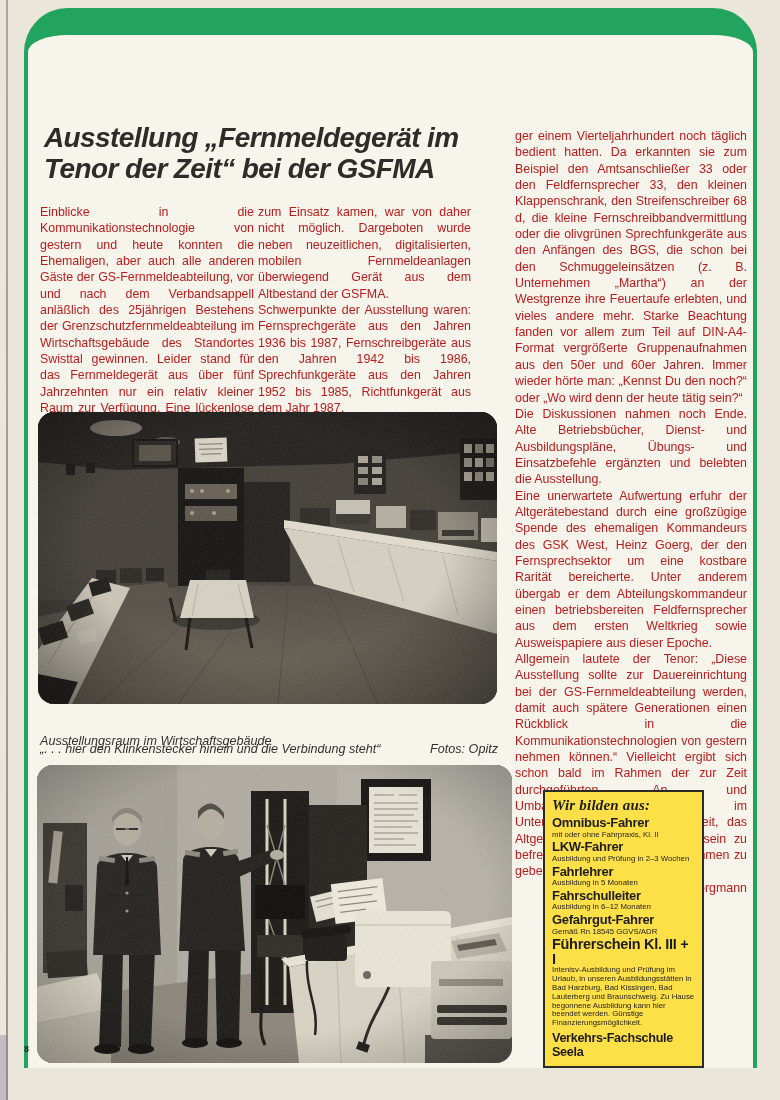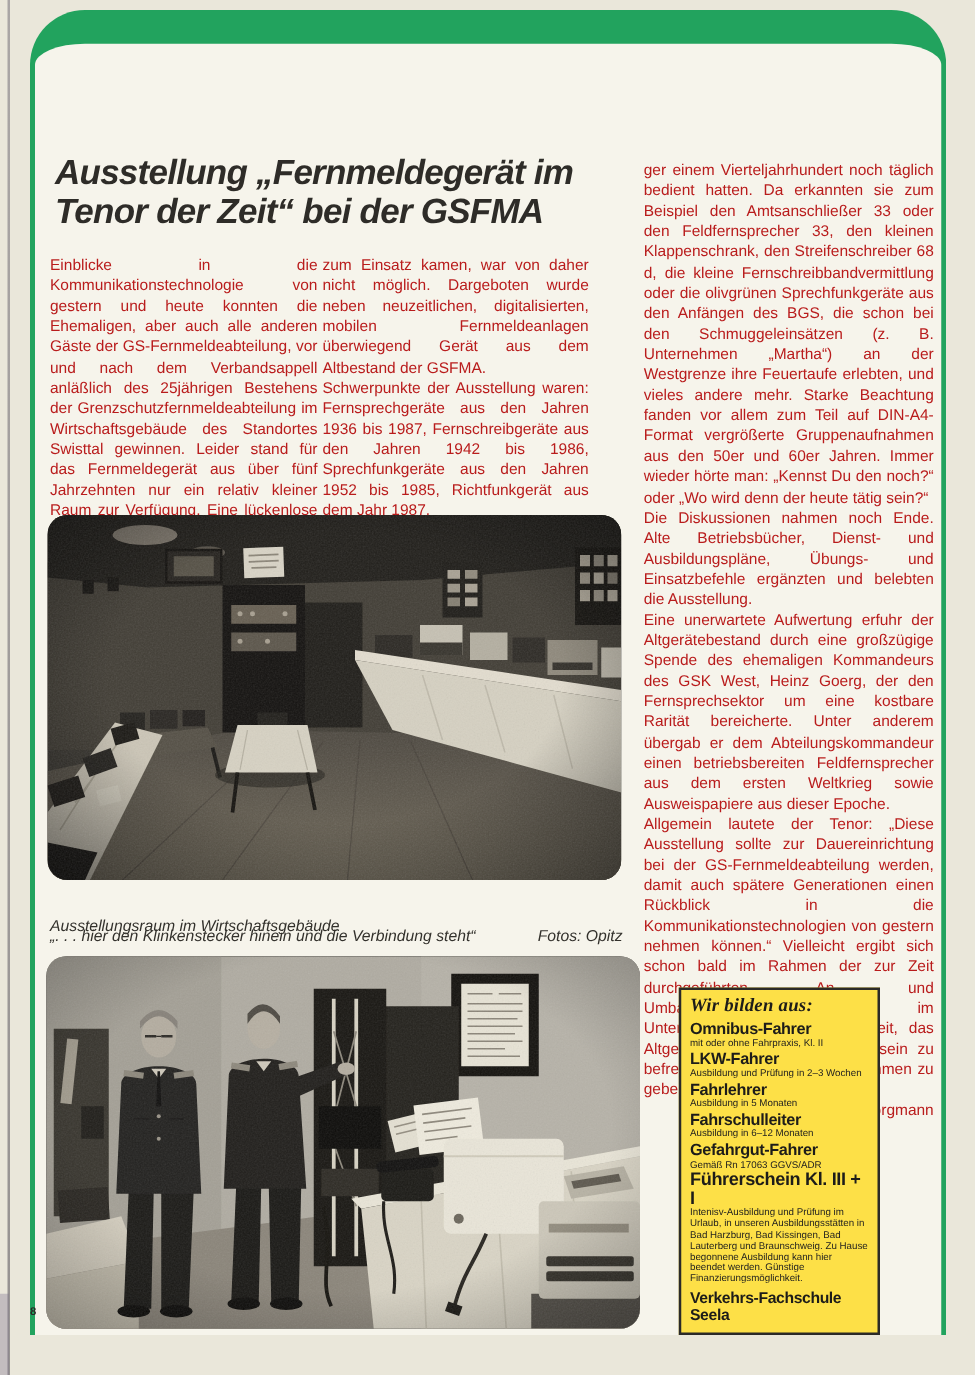--- a/index.html
+++ b/index.html
@@ -349,21 +349,21 @@
     <div class="ad-item">
       <div class="ad-item-name">Fahrlehrer</div>
       <div class="ad-item-desc">Ausbildung in 5 Monaten</div>
     </div>
     <div class="ad-item">
       <div class="ad-item-name">Fahrschulleiter</div>
       <div class="ad-item-desc">Ausbildung in 6–12 Monaten</div>
     </div>
     <div class="ad-item">
       <div class="ad-item-name">Gefahrgut-Fahrer</div>
-      <div class="ad-item-desc">Gemäß Rn 17063 GGVS/ADR</div>
+      <div class="ad-item-desc">Gemäß Rn 18545 GGVS/ADR</div>
     </div>
     <div class="ad-item">
       <div class="ad-item-name big">Führerschein Kl. III + I</div>
       <div class="ad-item-desc">Intenisv-Ausbildung und Prüfung im Urlaub, in unseren Ausbildungsstätten in Bad Harzburg, Bad Kissingen, Bad Lauterberg und Braunschweig. Zu Hause begonnene Ausbildung kann hier beendet werden. Günstige Finanzierungsmöglichkeit.</div>
     </div>
 
     <div class="ad-school">
       <div class="ad-school-name">Verkehrs-Fachschule Seela</div>
 
     </div>

